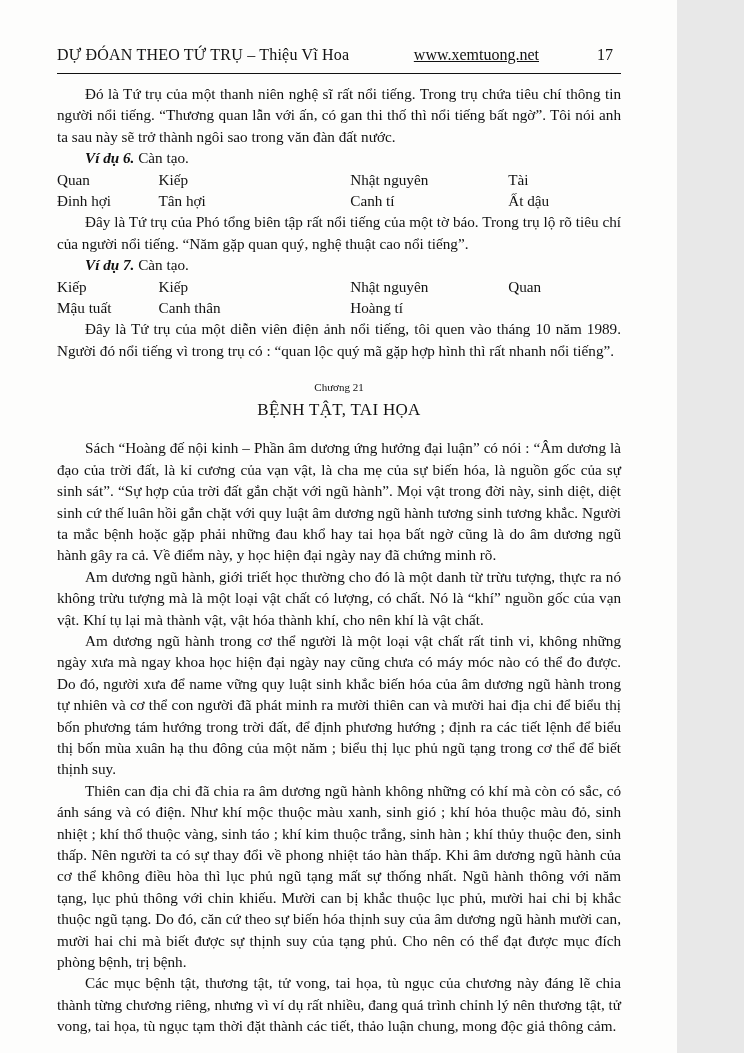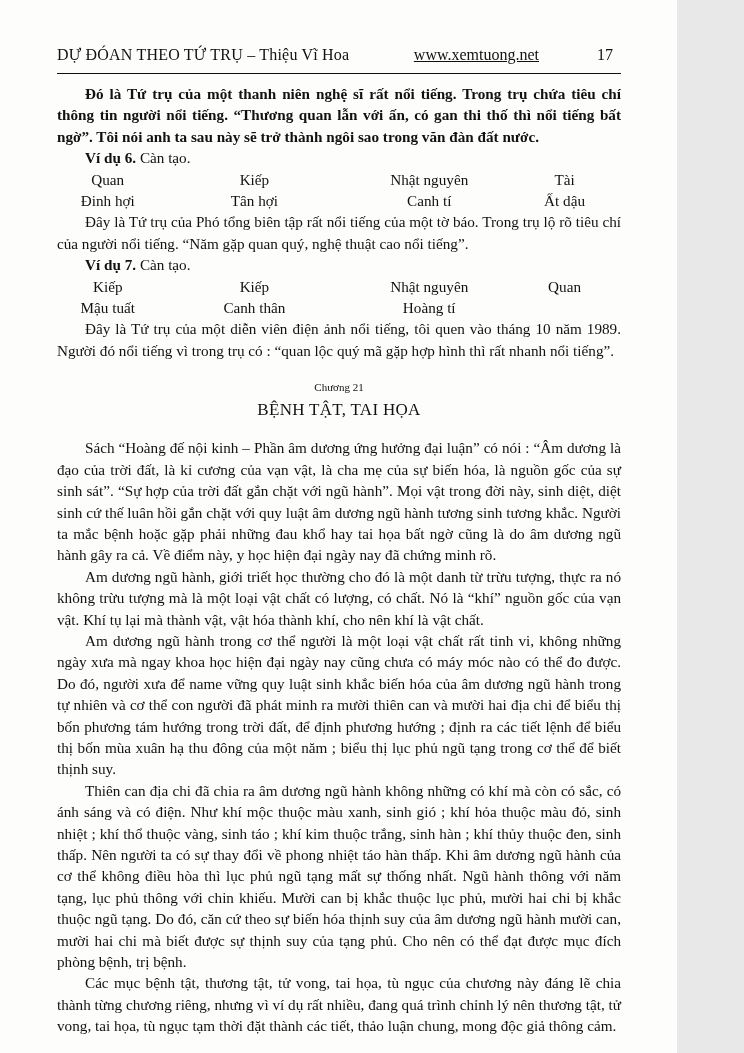--- a/index.html
+++ b/index.html
@@ -18,26 +18,26 @@
   .hdr-title{letter-spacing:.2px;}
   .hdr-spacer{flex:1;}
   .hdr-site{text-decoration:underline;margin-right:58px;}
   .hdr-page{padding-right:8px;}
   .hdr-rule{border-bottom:1.6px solid #111;margin-top:9px;}
   
   .para{
     font-size:15.2px;line-height:21.4px;
     text-align:justify;margin:0;text-indent:28px;
   }
-  .first{margin-top:9px;font-weight:bold;}
+  .first{margin-top:9px;}
   .ex-line{font-size:15.2px;line-height:21.4px;margin:0;text-indent:28px;}
-  .ex-label{font-weight:bold;}
+  .ex-label{font-weight:bold;font-style:italic;}
   .pillar-row{
     display:grid;grid-template-columns:18% 34% 28% 20%;
-    font-size:15.2px;line-height:21.4px;text-align:center;
+    font-size:15.2px;line-height:21.4px;
   }
   
   .chapter{text-align:center;margin-top:15px;margin-bottom:16px;}
   .chapter-kicker{font-size:11px;line-height:22px;}
   .chapter-title{font-size:17px;font-weight:normal;line-height:23px;letter-spacing:.3px;}
   .section-title{
     text-align:center;font-size:16px;font-weight:bold;
     margin-top:30px;letter-spacing:.3px;
   }
 </style>

